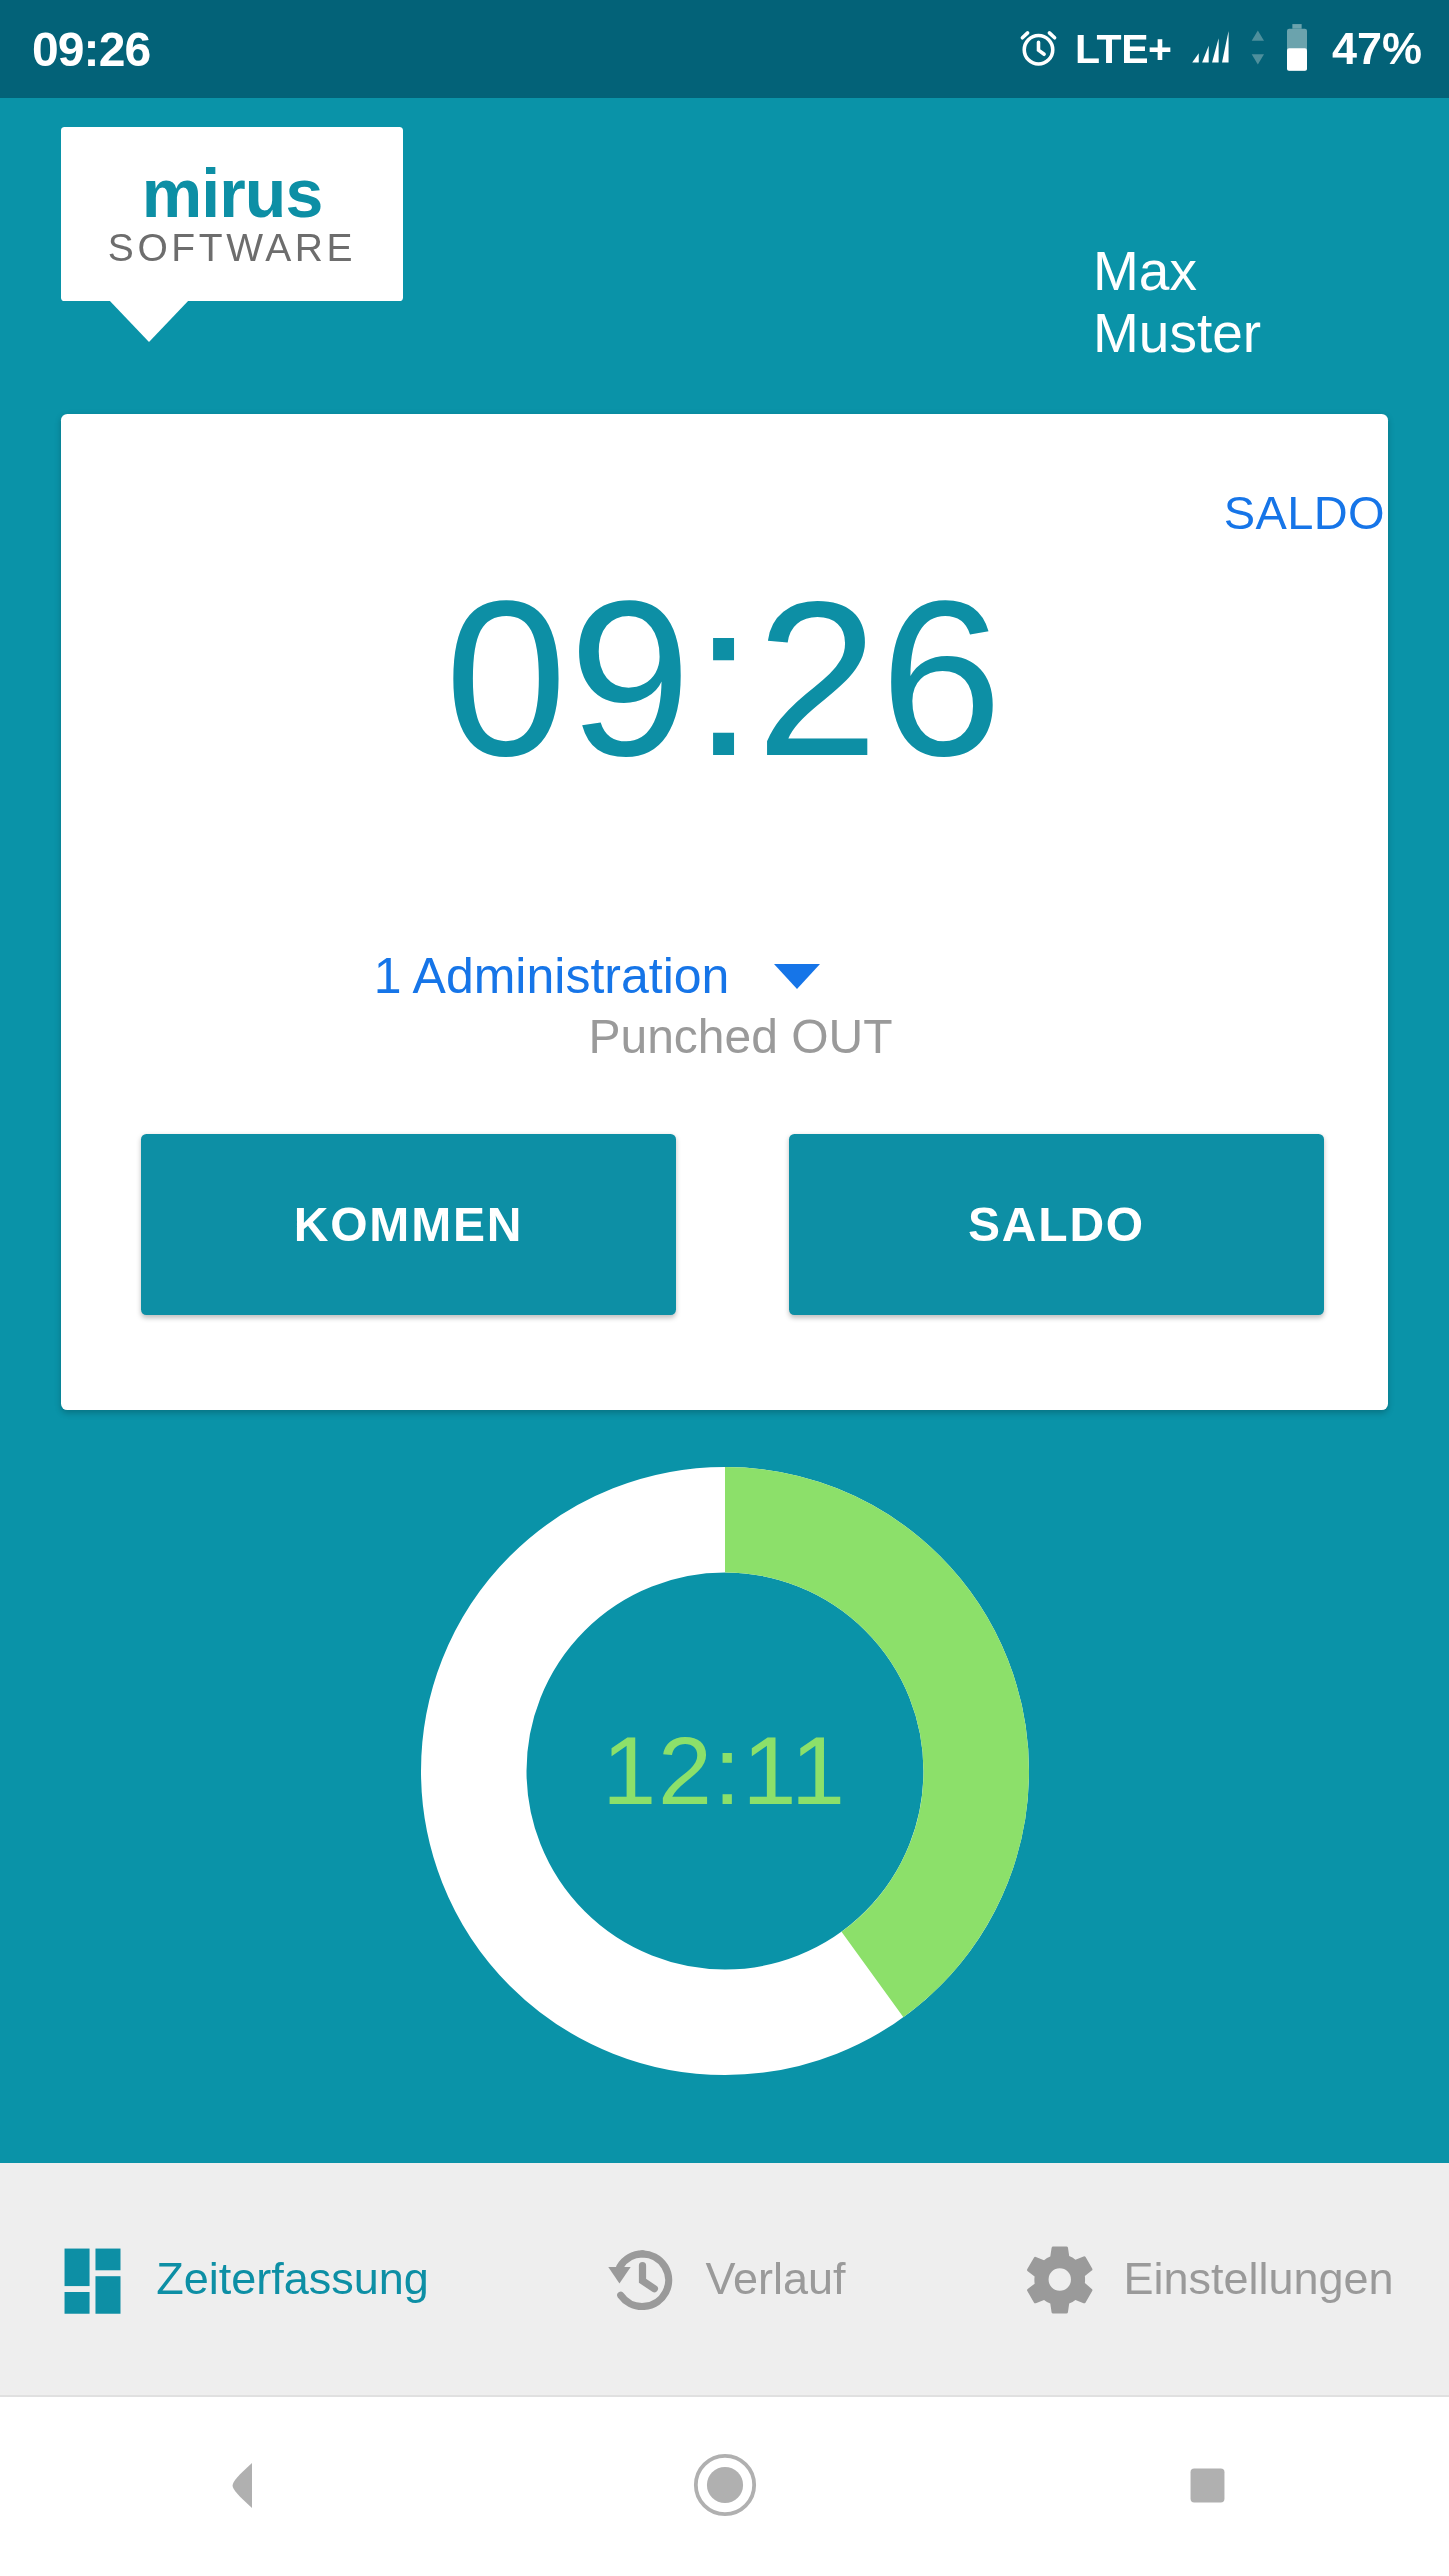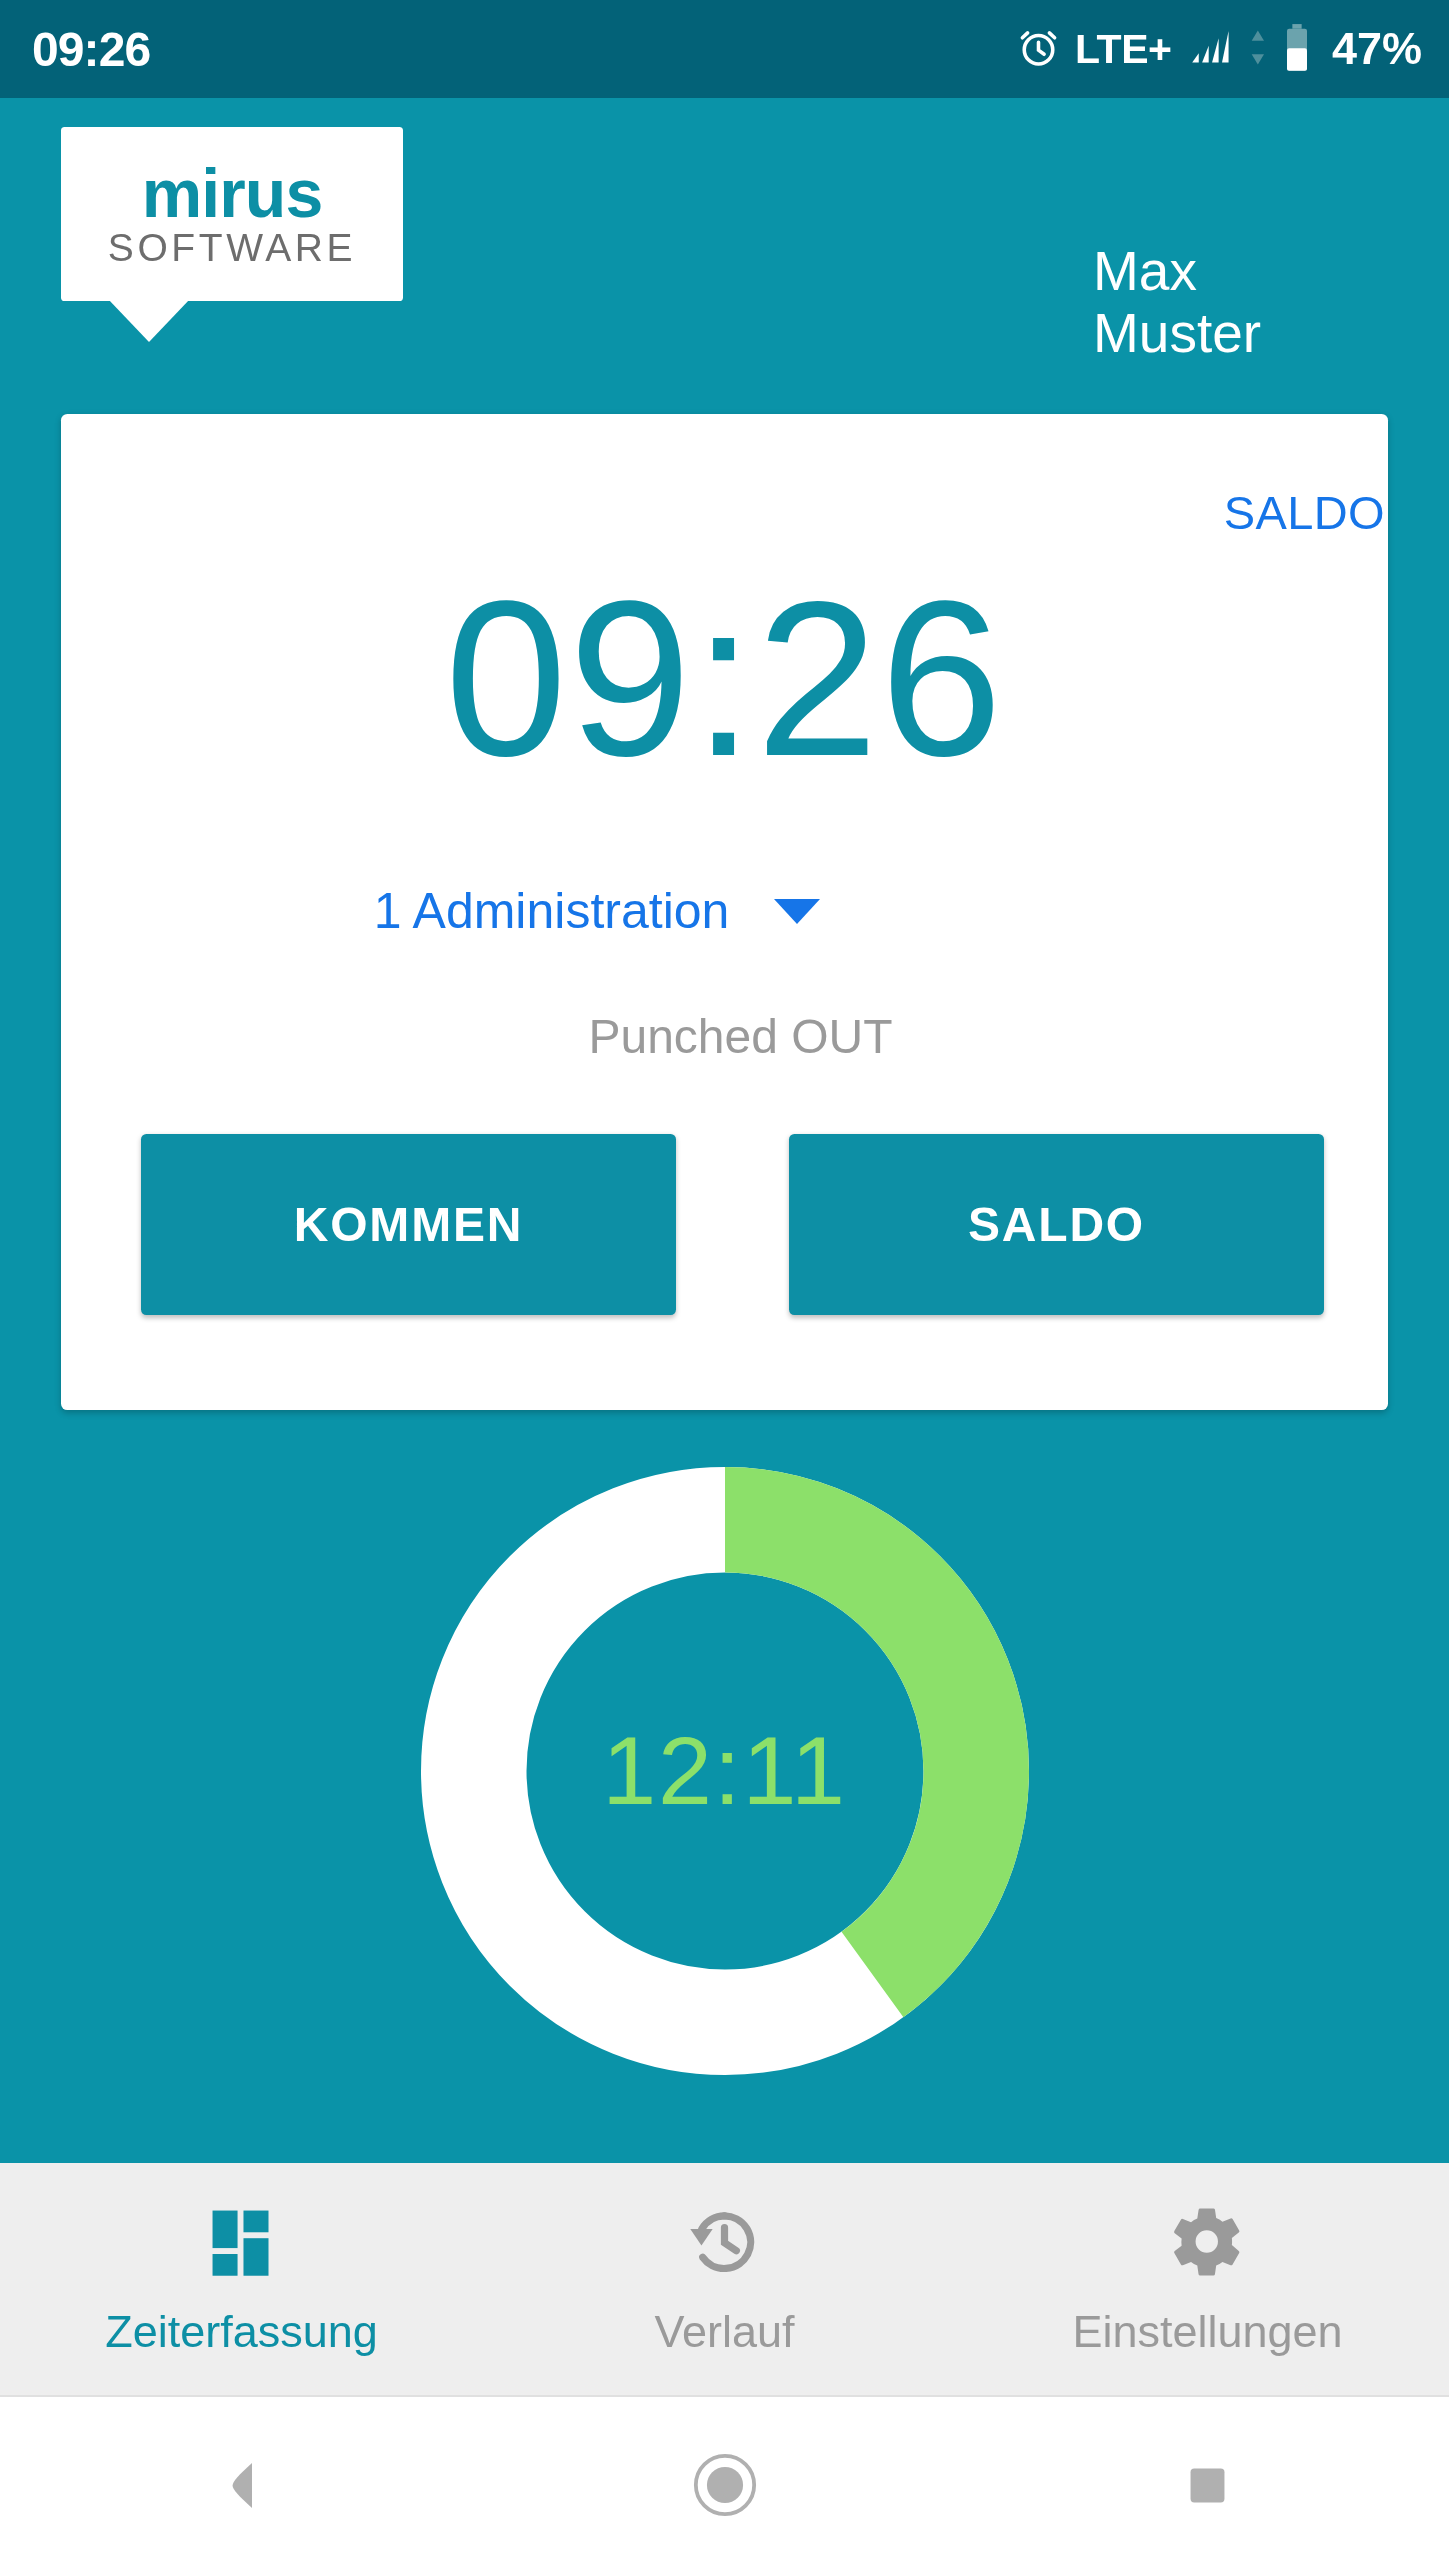--- a/index.html
+++ b/index.html
@@ -63,21 +63,21 @@
     position:absolute; right:64px; top:485px;
     color:#1675e8; font-size:47px; letter-spacing:0.4px;
   }
   .bigclock {
     position:absolute; left:0; top:569px; width:1327px;
     text-align:center; color:#0d8fa5;
     font-size:220px; font-weight:300; line-height:1;
     letter-spacing:1.8px;
   }
   .depart-row {
-    position:absolute; left:0; top:882px; width:1072px;
+    position:absolute; left:0; top:947px; width:1072px;
     display:flex; align-items:center; justify-content:center; gap:45px;
   }
   .depart-label { color:#1675e8; font-size:50px; }
   .caret {
     width:0; height:0;
     border-left:23px solid transparent;
     border-right:23px solid transparent;
     border-top:25px solid #1675e8;
   }
   .punched {
@@ -111,21 +111,21 @@
   }
 
   
   .bottomnav {
     position:absolute; left:0; top:2163px; width:1449px; height:234px;
     background:#eeeeee;
     border-bottom:2.7px solid #e0e0e0;
     display:flex;
   }
   .navitem {
-    flex:1; display:flex; flex-direction:column;
+    flex:1; display:flex; flex-direction:row;
     align-items:center; justify-content:center; gap:23px;
     cursor:pointer;
   }
   .navicon { height:82px; display:flex; align-items:center; justify-content:center; }
   .navlabel { font-size:45px; }
   .navlabel.active { color:#0d8fa5; }
   .navlabel.inactive { color:#9a9a9a; }
 
   
   .androidnav {

